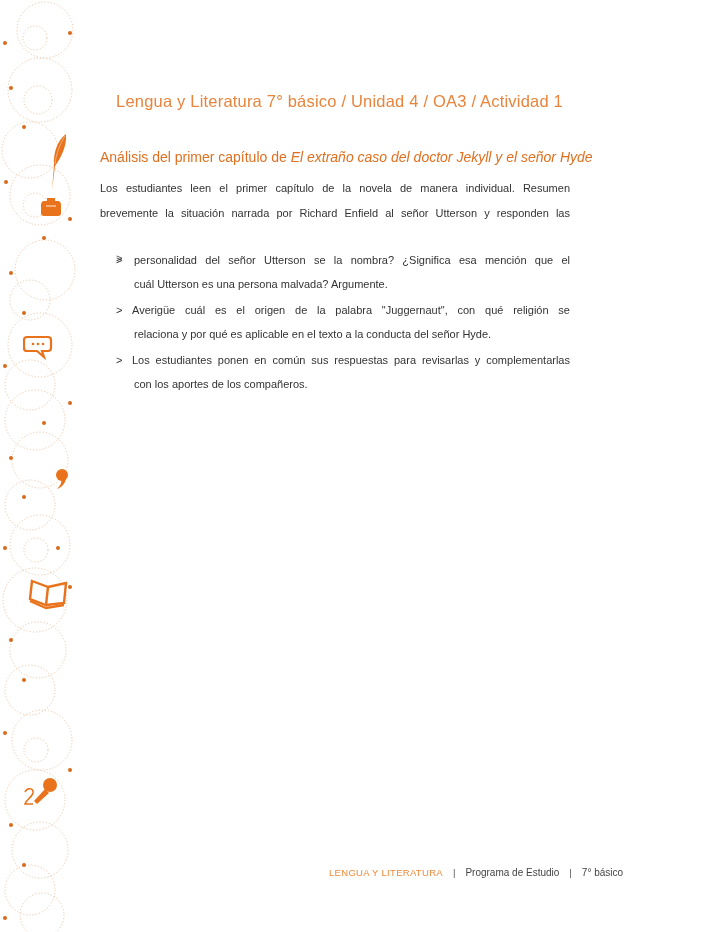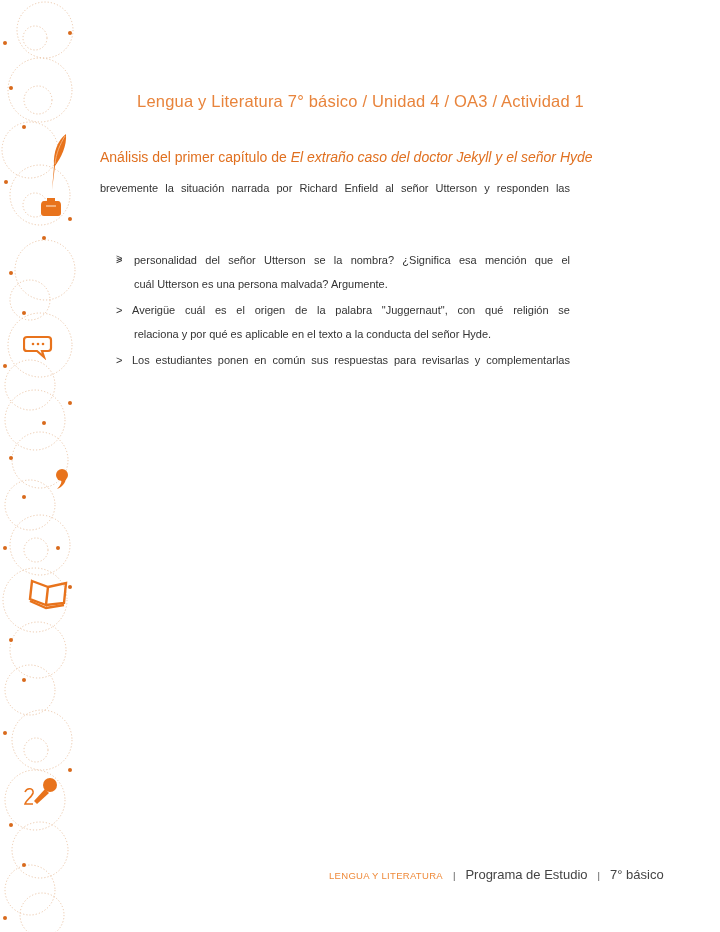--- a/index.html
+++ b/index.html
@@ -2,21 +2,21 @@
 <html><head>
   <meta charset="utf-8">
   <style>
     html, body { margin: 0; padding: 0; }
     body {
       width: 720px; height: 932px; background: #ffffff; position: relative; overflow: hidden;
       font-family: "Liberation Sans", sans-serif;
     }
     .border-deco { position: absolute; left: 0; top: 0; width: 95px; height: 932px; }
     .header-title {
-      position: absolute; left: 137px; top: 92px; font-size: 16.5px; color: #e8843c;
+      position: absolute; left: 116px; top: 92px; font-size: 16.5px; color: #e8843c;
       letter-spacing: 0.2px; white-space: nowrap;
     }
     .section-title {
       position: absolute; left: 100px; top: 149px; font-size: 14px; color: #e07020; white-space: nowrap;
     }
     .section-title .italic { font-style: italic; }
     .intro {
       position: absolute; left: 100px; top: 176px; width: 470px; font-size: 11px; color: #333;
       line-height: 25px; text-align: justify;
     }
@@ -27,21 +27,21 @@
     .item .bullet { position: absolute; left: 0; top: 0; line-height: 24px; }
     .item .line { display: block; line-height: 24px; padding-left: 16px; white-space: nowrap; text-align-last: justify; }
     .item .line.cont { padding-left: 18px; text-align-last: left; }
     .item.tight .line { padding-left: 11px; }
     .item.tight .line.cont { padding-left: 18px; }
     .footer {
       position: absolute; top: 867px; left: 329px; font-size: 9.5px; white-space: nowrap; color: #555;
     }
     .footer .brand { color: #ef8a3a; font-weight: normal; letter-spacing: 0.3px; }
     .footer .sep { margin: 0 10px; color: #555; }
-    .footer .meta { font-size: 13px; color: #444; }
+    .footer .meta { font-size: 10px; color: #444; }
   </style>
 </head>
 <body>
 
 <svg class="border-deco" viewBox="0 0 95 932" xmlns="http://www.w3.org/2000/svg">
   <g fill="none" stroke="#e9c1a0" stroke-width="0.9" stroke-dasharray="1.2 2">
     <circle cx="45" cy="30" r="28"></circle>
     <circle cx="35" cy="38" r="12"></circle>
     <circle cx="40" cy="90" r="32"></circle>
     <circle cx="38" cy="100" r="14"></circle>
@@ -129,38 +129,40 @@
   <path d="M3 16 c2 -5 9 -4 8 1 c-1 4 -7 7 -8 11 h8" fill="none" stroke="#e8731c" stroke-width="1.6"></path>
 </svg>
 
 <div class="header-title">Lengua y Literatura 7° básico / Unidad 4 / OA3 / Actividad 1</div>
 
 <div class="section-title">
   <span>Análisis del primer capítulo de </span><span class="italic">El extraño caso del doctor Jekyll y el señor Hyde</span>
 </div>
 
 <div class="intro">
+  <span class="line">Los estudiantes leen el primer capítulo de la novela de manera individual. Resumen</span>
   <span class="line">brevemente la situación narrada por Richard Enfield al señor Utterson y responden las</span>
 </div>
 
 <div class="list">
   <div class="item" style="margin-bottom:2px">
     <span class="bullet">&gt;</span>
   </div>
   <div class="item tight" style="margin-bottom:2px">
     <span class="bullet">&gt;</span>
     <span class="line cont" style="text-align-last:justify">personalidad del señor Utterson se la nombra? ¿Significa esa mención que el</span>
     <span class="line cont">cuál Utterson es una persona malvada? Argumente.</span>
   </div>
   <div class="item" style="margin-bottom:2px">
     <span class="bullet">&gt;</span>
     <span class="line">Averigüe cuál es el origen de la palabra "Juggernaut", con qué religión se</span>
     <span class="line cont">relaciona y por qué es aplicable en el texto a la conducta del señor Hyde.</span>
   </div>
   <div class="item">
     <span class="bullet">&gt;</span>
     <span class="line">Los estudiantes ponen en común sus respuestas para revisarlas y complementarlas</span>
+    <span class="line cont">con los aportes de los compañeros.</span>
   </div>
 </div>
 
 <div class="footer">
   <span class="brand">LENGUA Y LITERATURA</span><span class="sep">|</span><span class="meta">Programa de Estudio</span><span class="sep">|</span><span class="meta">7° básico</span>
 </div>
 
 </body></html>

